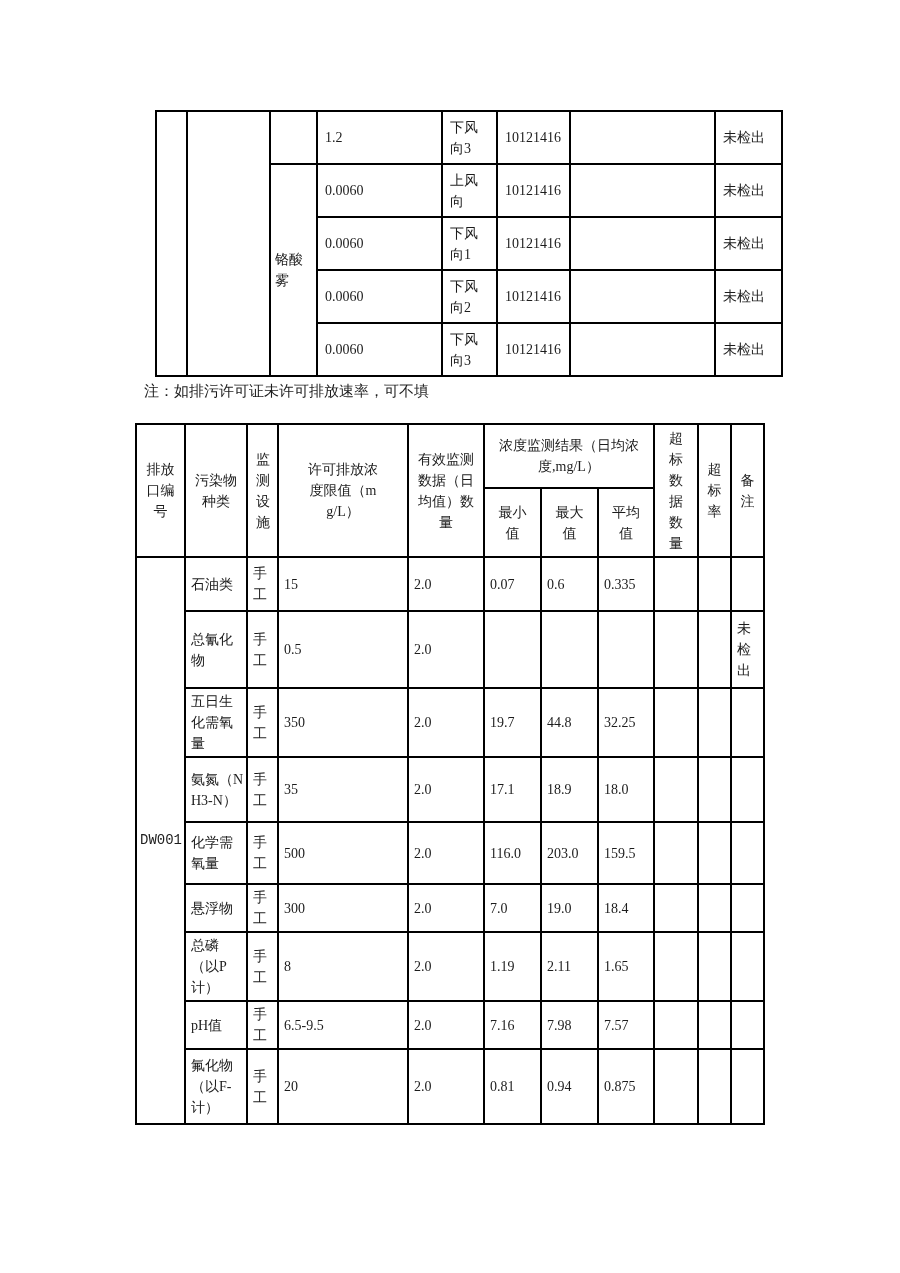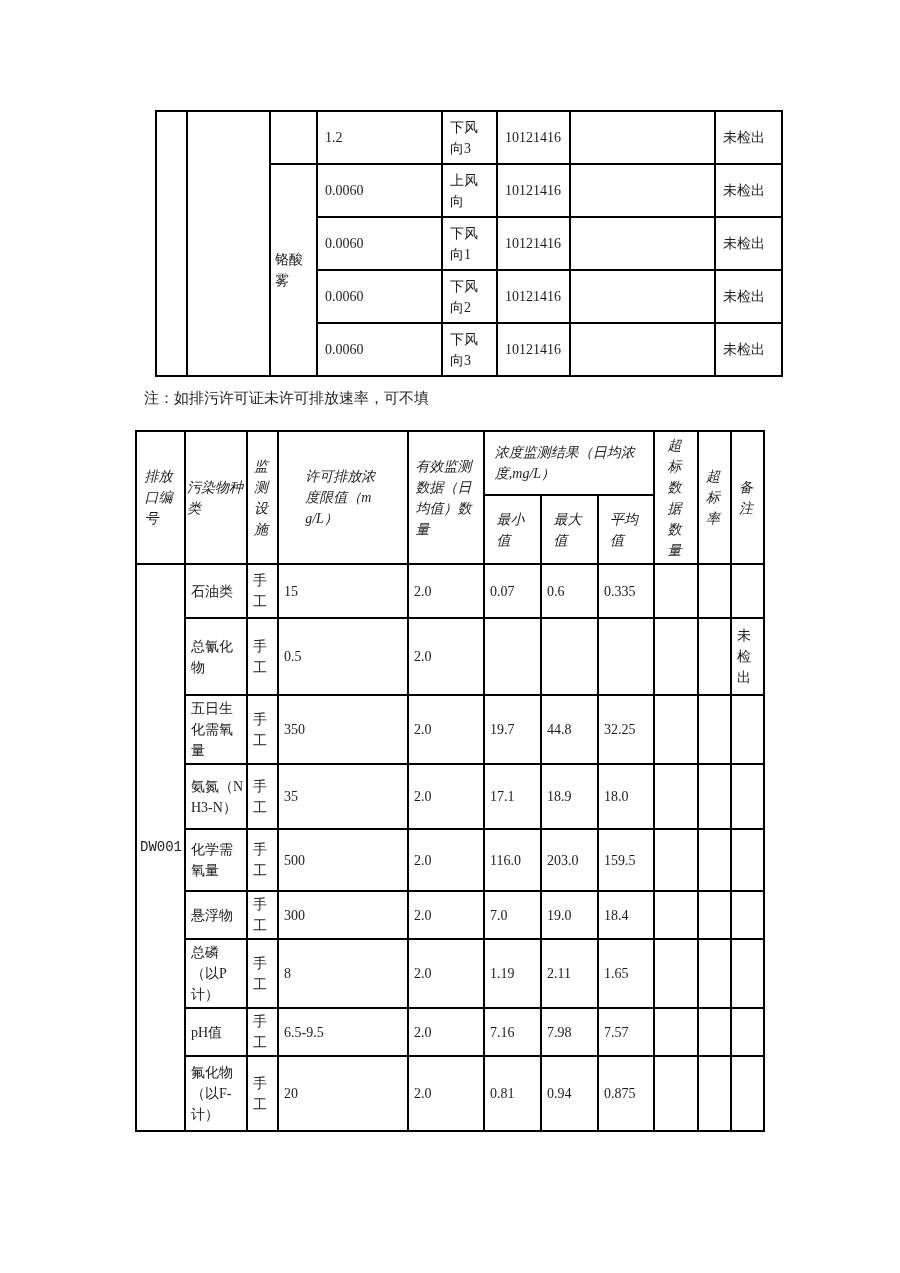--- a/index.html
+++ b/index.html
@@ -22,26 +22,26 @@
     word-break: break-all;
     padding: 2px 1px;
   }
 
   
   .t1 { margin-top: 110px; width: 626px; margin-left: 20px; }
   .t1 td { text-align: left; padding-left: 7px; padding-right: 2px; }
   .t1 td.center-cell { padding-left: 4px; }
 
   
-  .note { margin-top: 12px; padding-left: 9px; font-size: 15px; }
+  .note { margin-top: 5px; padding-left: 9px; font-size: 15px; }
   .title { margin-top: 25px; text-align: center; font-size: 15px; letter-spacing: 1px; }
 
   
   .t2 { margin-top: 22px; width: 628px; }
-  .t2 th { text-align: left; padding: 2px 1px; font-style: italic; }
+  .t2 th { text-align: center; padding: 2px 8px; }
   .t2 td { text-align: left; padding: 2px 0 2px 5px; }
   .t2 td.outlet { text-align: center; padding-left: 1px; font-family: Liberation Mono, monospace; }
 
   
   .w2  { display: block; max-width: 2.3em;  margin: 0 auto; }
   .w4  { display: block; max-width: 4.35em; margin: 0 auto; }
   .w5  { display: block; max-width: 5.4em;  margin: 0 auto; }
   .w10 { display: block; max-width: 10.6em; margin: 0 auto; }
   .vt  { display: block; max-width: 1.2em;  margin: 0 auto; }
   .wl  { margin: 0; }  

